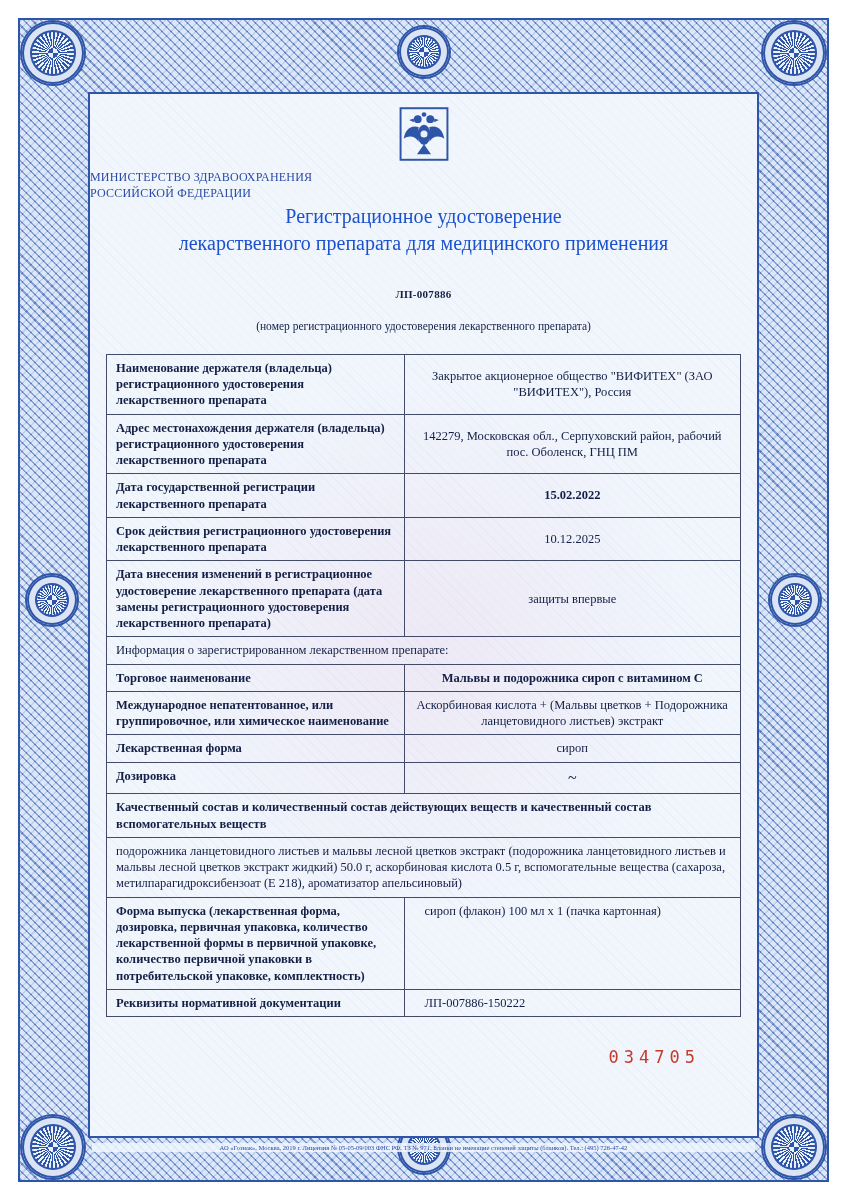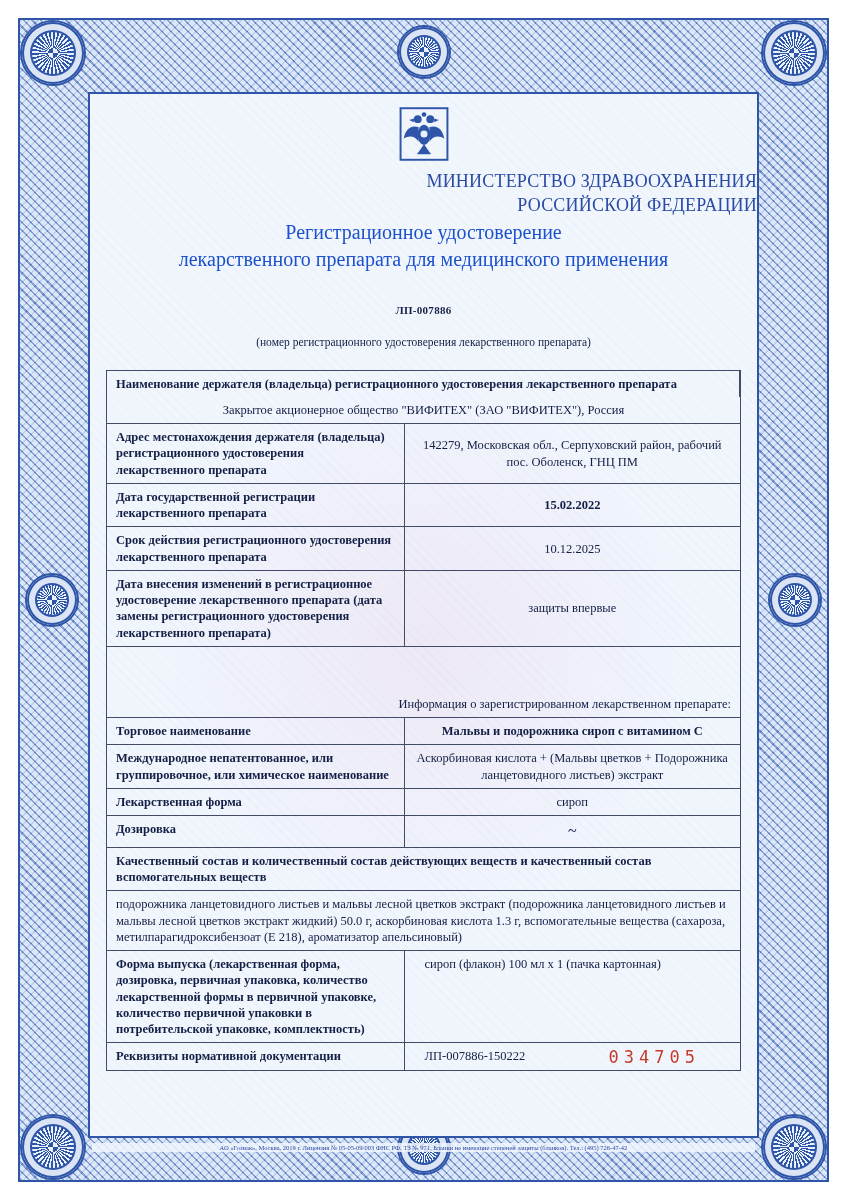--- a/index.html
+++ b/index.html
@@ -40,37 +40,37 @@
   .panel {
     position: absolute; left: 88px; top: 92px; width: 671px; height: 1046px;
     border: 2px solid #2e55a8;
     background:
       radial-gradient(circle at 50% 53%, rgba(214,150,196,.14) 0, rgba(214,150,196,0) 45%),
       repeating-linear-gradient(45deg, rgba(130,160,215,.06) 0 1px, rgba(130,160,215,0) 1px 7px),
       #f1f6fd;
   }
 
   .coat { display: block; width: 50px; height: 56px; margin: 12px auto 8px; }
-  .ministry { text-align: right; color: #2a4aa5; font-size: 18px; line-height: 1.32; letter-spacing: .2px; }
+  .ministry { text-align: left; color: #2a4aa5; font-size: 12px; line-height: 1.32; letter-spacing: .2px; }
   .title { text-align: center; color: #1c51cd; font-weight: normal; font-size: 20px; line-height: 1.38; margin-top: 1px; }
   .regnum { text-align: center; color: #131f45; font-weight: bold; font-size: 11px; margin-top: 30px; letter-spacing: .3px; }
   .caption { text-align: center; color: #131f45; font-size: 11.5px; margin-top: 20px; }
 
   .cert-table { margin: 22px 16px 0; border: 1px solid #424b68; color: #131f45; font-size: 12.5px; }
   .trow { display: flex; border-top: 1px solid #424b68; }
-  .trow:first-child { border-top: none; flex-direction: column; }
+  .trow:first-child { border-top: none; }
   .cell { padding: 5px 9px; line-height: 1.3; }
   .cell.label { flex: 0 0 47%; font-weight: bold; border-right: 1px solid #424b68; }
   .cell.value { flex: 1; display: flex; align-items: center; justify-content: center; text-align: center; }
   .cell.value.bold { font-weight: bold; }
   .cell.value.left { justify-content: flex-start; text-align: left; padding-left: 20px; }
   .cell.value.top { align-items: flex-start; }
   .cell.value.dash { font-size: 16px; }
   .full { width: 100%; padding: 5px 9px; line-height: 1.3; }
-  .full.center { text-align: right; margin-top: 44px; }
+  .full.center { text-align: left; }
   .full.bold { font-weight: bold; }
 
   .serial {
     position: absolute; right: 57px; bottom: 69px;
     font-family: "DejaVu Sans Mono", monospace;
     font-size: 17px; letter-spacing: 5px; color: #c43b2c;
   }
   .fine-print {
     position: absolute; left: 92px; right: 92px; bottom: 48px;
     text-align: center; font-size: 6.5px; color: #2a4aa5;
@@ -173,21 +173,21 @@
       <div class="trow">
         <div class="cell label">Дозировка</div>
         <div class="cell value dash">~</div>
       </div>
 
       <div class="trow">
         <div class="full bold">Качественный состав и количественный состав действующих веществ и качественный состав вспомогательных веществ</div>
       </div>
 
       <div class="trow">
-        <div class="full">подорожника ланцетовидного листьев и мальвы лесной цветков экстракт (подорожника ланцетовидного листьев и мальвы лесной цветков экстракт жидкий) 50.0 г, аскорбиновая кислота 1.3 г, вспомогательные вещества (сахароза, метилпарагидроксибензоат (Е 218), ароматизатор апельсиновый)</div>
+        <div class="full">подорожника ланцетовидного листьев и мальвы лесной цветков экстракт (подорожника ланцетовидного листьев и мальвы лесной цветков экстракт жидкий) 50.0 г, аскорбиновая кислота 0.5 г, вспомогательные вещества (сахароза, метилпарагидроксибензоат (Е 218), ароматизатор апельсиновый)</div>
       </div>
 
       <div class="trow">
         <div class="cell label">Форма выпуска (лекарственная форма, дозировка, первичная упаковка, количество лекарственной формы в первичной упаковке, количество первичной упаковки в потребительской упаковке, комплектность)</div>
         <div class="cell value left top">сироп (флакон) 100 мл х 1 (пачка картонная)</div>
       </div>
 
       <div class="trow">
         <div class="cell label">Реквизиты нормативной документации</div>
         <div class="cell value left">ЛП-007886-150222</div>

